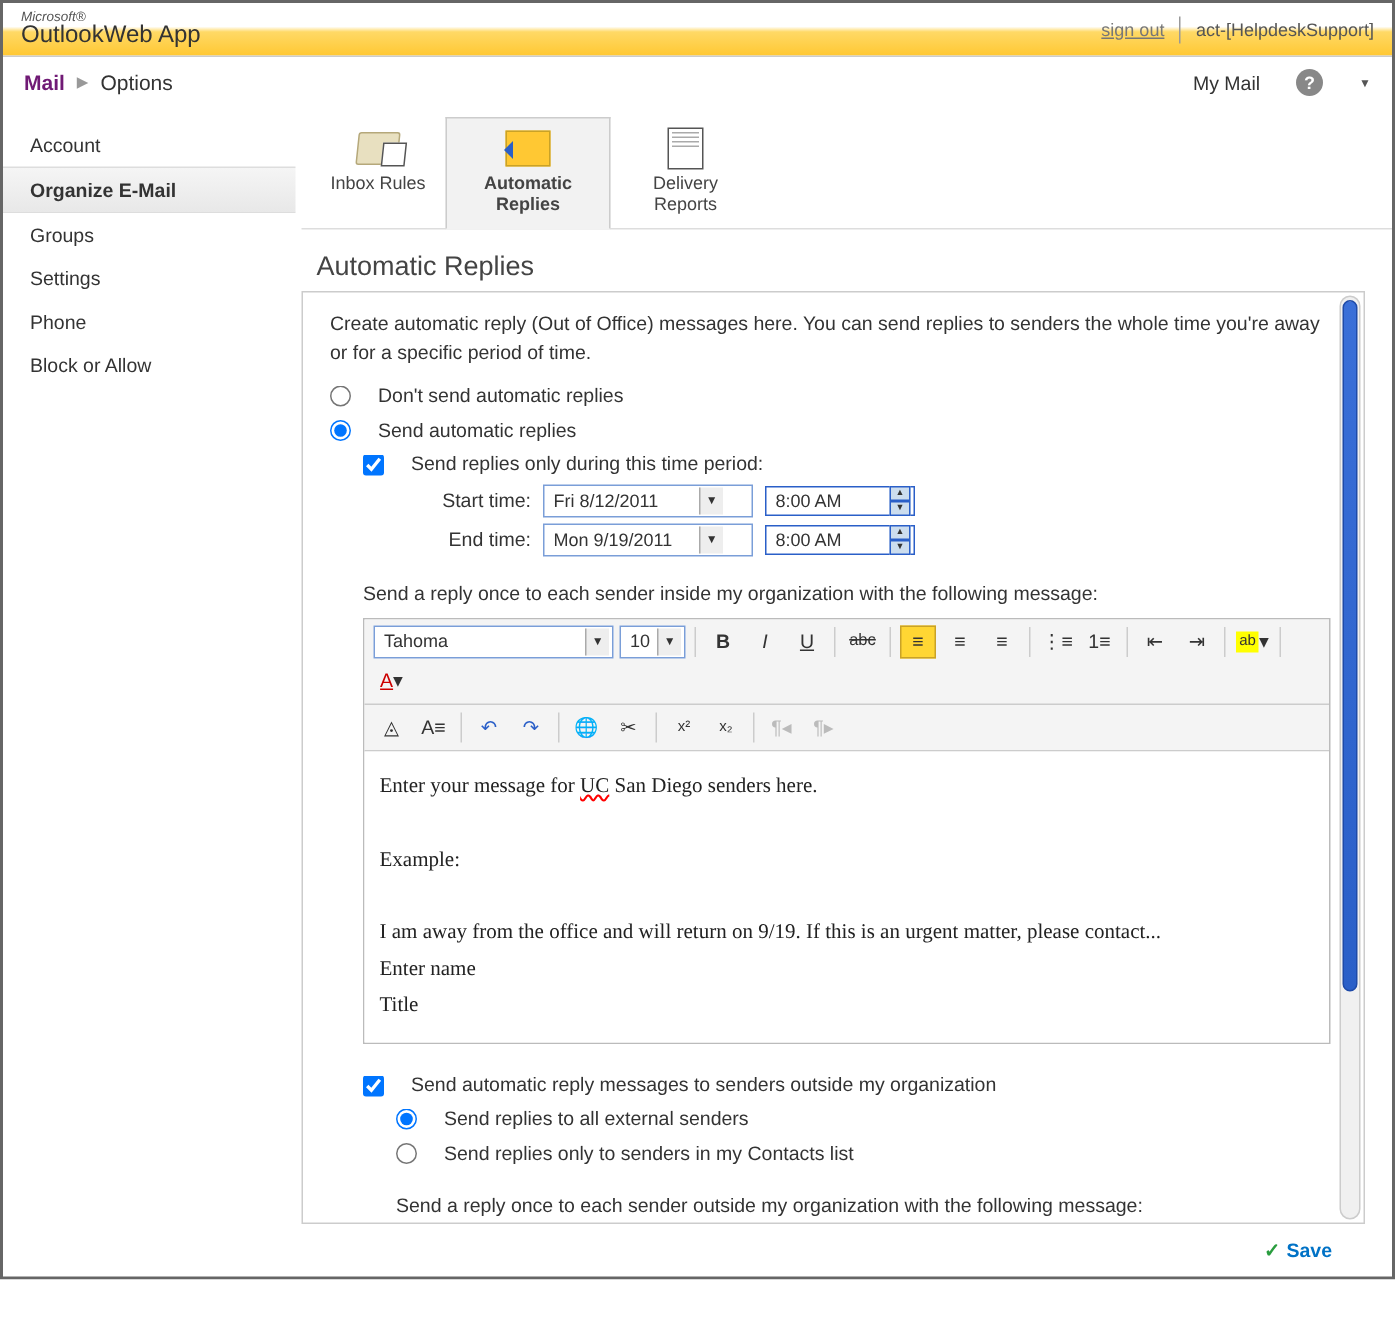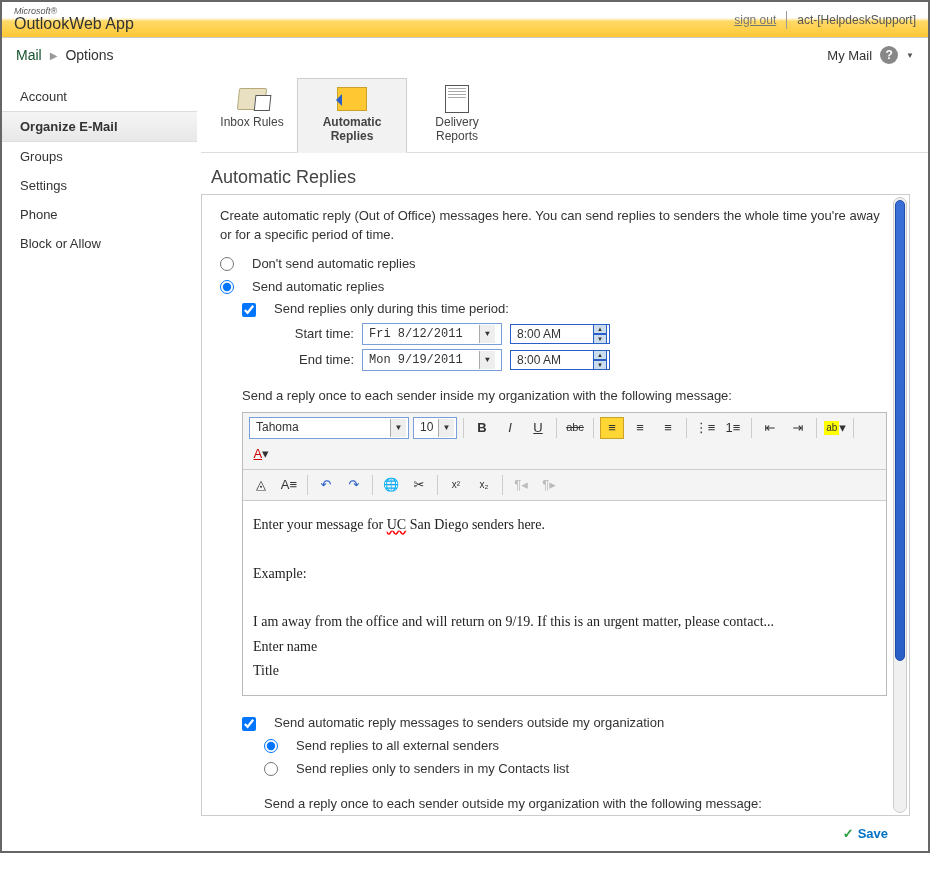--- a/index.html
+++ b/index.html
@@ -7,23 +7,23 @@
 .container { border: 2px solid #666; }
 .header-bar { height: 36px; background: linear-gradient(to bottom, #fff 0%, #fff 45%, #ffd966 55%, #ffc833 100%); display:flex; align-items:center; justify-content:space-between; padding: 0 12px; border-bottom:1px solid #ccc; }
 .logo { font-size: 16px; font-weight: 300; color:#333; }
 .logo .ms { font-size: 9px; font-style: italic; display:block; line-height:8px; color:#555;}
 .logo .o { font-weight: 400; }
 .logo .wa { font-weight: 300; }
 .header-right { display:flex; align-items:center; gap:10px; font-size:12px;}
 .header-right .sep { border-left:1px solid #999; height:18px;}
 .breadcrumb { display:flex; align-items:center; justify-content:space-between; padding: 8px 14px; }
 .breadcrumb-left { display:flex; align-items:center; gap:8px; font-size:14px;}
-.breadcrumb-left a { color:#14532d; text-decoration:none; }
+.breadcrumb-left a { color:#701a75; text-decoration:none;font-weight:bold; }
 .chev { color:#999; font-size:10px;}
-.breadcrumb-right { display:flex; align-items:center; gap:8px;}
+.breadcrumb-right { display:flex; align-items:center; gap:24px;}
 .help { width:18px; height:18px; border-radius:50%; background:#888; color:#fff; display:inline-flex; align-items:center; justify-content:center; font-size:12px; font-weight:bold;}
 .main { display:flex; }
 .sidebar { width: 195px; padding-top: 10px; }
 .sidebar-item { padding: 7px 18px; cursor:pointer; }
 .sidebar-item.selected { background: linear-gradient(to bottom,#f5f5f5,#e8e8e8); border-top:1px solid #ddd; border-bottom:1px solid #ddd; font-weight:bold;}
 .content { flex:1; padding: 0 0 0 4px; }
 .toolbar { display:flex; border-bottom:1px solid #ddd; padding: 6px 0 0 6px;}
 .tool { width: 90px; text-align:center; padding: 4px 6px 8px 6px; border:1px solid transparent; cursor:pointer;}
 .tool.selected { background:#f2f2f2; border:1px solid #ccc; border-bottom:1px solid #f2f2f2; margin-bottom:-1px;}
 .tool .ticon { height:32px; display:flex; align-items:center; justify-content:center;}
@@ -32,21 +32,21 @@
 .page-title { font-size:18px; padding: 14px 0 6px 10px; color:#444;}
 .panel-wrap { position:relative; border:1px solid #ccc; margin-right:18px; }
 .panel { padding: 12px 18px; height: 620px; overflow:hidden; font-size:13px; color:#333; line-height:1.45; position:relative;}
 .scrollbar { position:absolute; right:2px; top:2px; bottom:2px; width:14px; background:#f0f0f0; border:1px solid #ccc; border-radius:8px;}
 .scroll-thumb { position:absolute; left:1px; right:1px; top:2px; height:75%; background:linear-gradient(to bottom,#3a6fd8,#2a5fc8); border-radius:7px; border:1px solid #1e4aa8;}
 .radio-row, .check-row { display:flex; align-items:center; gap:18px; margin: 4px 0;}
 .indent-1 { margin-left: 22px; }
 .indent-2 { margin-left: 44px; }
 .time-row { display:flex; align-items:center; gap:8px; margin:4px 0 4px 66px;}
 .time-row label { width: 68px; text-align:right;}
-.date-sel { width:140px; height:22px; border:1px solid #7a9ed8; background:#fff; display:flex; align-items:center; justify-content:space-between; padding:0 6px 0 6px; font-size:12px;font-family:Liberation Mono, monospace;}
+.date-sel { width:140px; height:22px; border:1px solid #7a9ed8; background:#fff; display:flex; align-items:center; justify-content:space-between; padding:0 19px 0 6px; font-size:12px;}
 .time-sel { width:100px; height:20px; border:1px solid #2a5fc8; background:#fff; display:flex; align-items:center; justify-content:space-between; padding:0 2px 0 6px; font-size:12px;}
 .dd-arrow { width:16px; height:18px; display:flex; align-items:center; justify-content:center; border-left:1px solid #aaa; background:#eee; font-size:8px;}
 .time-sel .spin { width:14px; display:flex; flex-direction:column;}
 .time-sel .spin span{font-size:6px; line-height:8px; text-align:center; background:#cde; border:1px solid #2a5fc8;}
 .instr { margin: 16px 0 6px 22px;}
 .rte { border:1px solid #bbb; margin-left:22px; margin-right:4px; }
 .rte-toolbar { background:#f4f4f4; border-bottom:1px solid #ccc; padding:4px 6px; display:flex; flex-wrap:wrap; align-items:center; gap:4px;}
 .rte-toolbar.row2 { border-bottom:1px solid #ccc;}
 .rte-sel { height:22px; border:1px solid #7a9ed8; background:#fff; display:flex; align-items:center; justify-content:space-between; padding:0 2px 0 6px; font-size:12px;}
 .rte-btn { width:24px; height:22px; border:1px solid transparent; display:inline-flex; align-items:center; justify-content:center; font-size:13px; cursor:pointer; background:#f4f4f4;}

